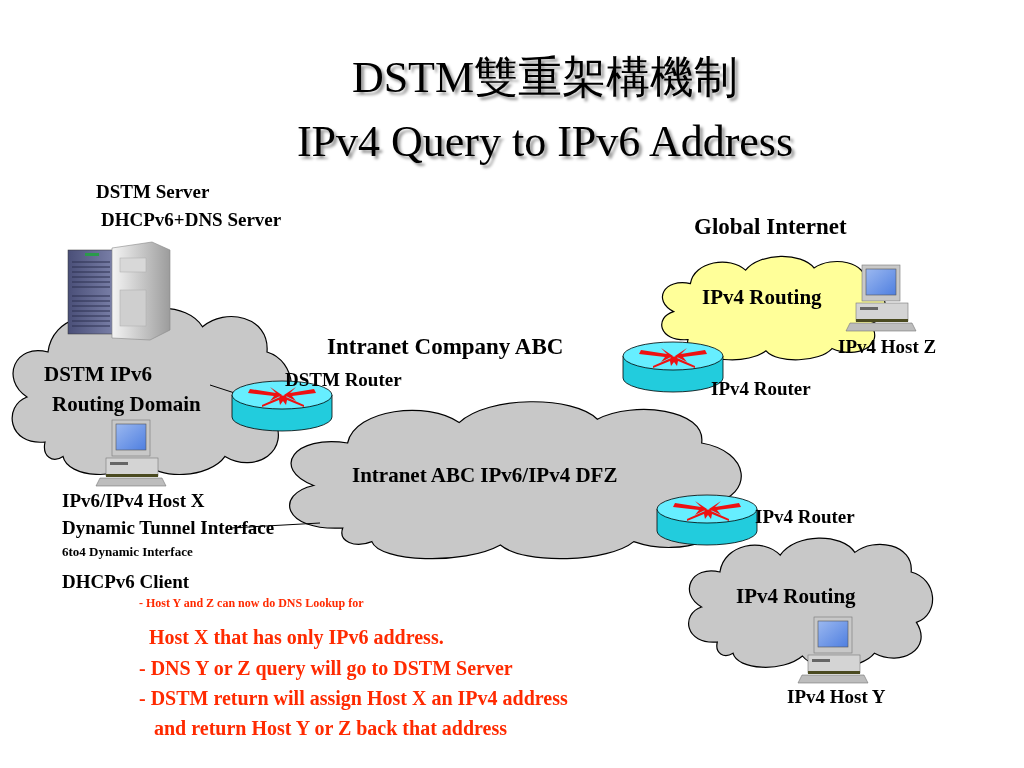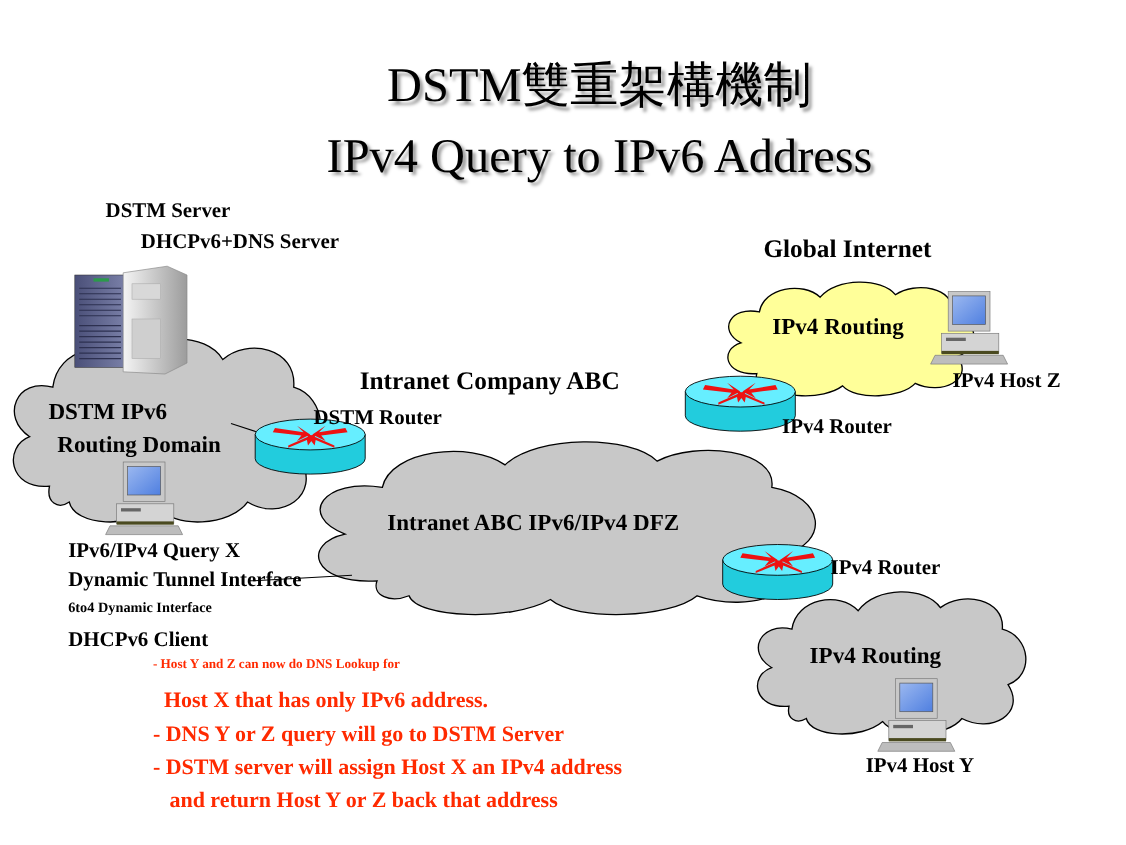--- a/index.html
+++ b/index.html
@@ -137,40 +137,40 @@
     <rect x="16" y="0" width="38" height="36" fill="#c8c8c8" stroke="#777" stroke-width="0.6"></rect>
     <rect x="20" y="4" width="30" height="26" fill="url(#screenGrad)" stroke="#555" stroke-width="0.6"></rect>
     <rect x="10" y="38" width="52" height="18" fill="#d4d4d4" stroke="#777" stroke-width="0.6"></rect>
     <rect x="14" y="42" width="18" height="3" fill="#666"></rect>
     <rect x="10" y="54" width="52" height="3" fill="#4a4a20"></rect>
     <polygon points="4,58 66,58 70,66 0,66" fill="#bdbdbd" stroke="#777" stroke-width="0.6"></polygon>
   </g>
 </svg>
 
 <div class="lbl" style="left:96px; top:181px; font-size:19px;">DSTM Server</div>
-<div class="lbl" style="left:101px; top:209px; font-size:19px;margin-left:27px;">DHCPv6+DNS Server</div>
+<div class="lbl" style="left:101px; top:209px; font-size:19px;">DHCPv6+DNS Server</div>
 
 <div class="lbl" style="left:44px; top:362px; font-size:21px;">DSTM IPv6</div>
 <div class="lbl" style="left:52px; top:392px; font-size:21px;">Routing Domain</div>
 
 <div class="lbl" style="left:285px; top:369px; font-size:19px;">DSTM Router</div>
 <div class="lbl" style="left:327px; top:334px; font-size:23px;">Intranet Company ABC</div>
 <div class="lbl" style="left:352px; top:463px; font-size:21px;">Intranet ABC IPv6/IPv4 DFZ</div>
 
 <div class="lbl" style="left:694px; top:214px; font-size:23px;">Global Internet</div>
 <div class="lbl" style="left:702px; top:285px; font-size:21px;">IPv4 Routing</div>
-<div class="lbl" style="left:838px; top:336px; font-size:19px;margin-left:28px;">IPv4 Host Z</div>
+<div class="lbl" style="left:838px; top:336px; font-size:19px;">IPv4 Host Z</div>
 <div class="lbl" style="left:711px; top:378px; font-size:19px;">IPv4 Router</div>
 
 <div class="lbl" style="left:755px; top:506px; font-size:19px;">IPv4 Router</div>
 <div class="lbl" style="left:736px; top:584px; font-size:21px;">IPv4 Routing</div>
 <div class="lbl" style="left:787px; top:686px; font-size:19px;text-align:right;">IPv4 Host Y</div>
 
-<div class="lbl" style="left:62px; top:490px; font-size:19px;">IPv6/IPv4 Query X</div>
+<div class="lbl" style="left:62px; top:490px; font-size:19px;">IPv6/IPv4 Host X</div>
 <div class="lbl" style="left:62px; top:517px; font-size:19px;">Dynamic Tunnel Interface</div>
 <div class="lbl" style="left:62px; top:544px; font-size:13px;">6to4 Dynamic Interface</div>
 <div class="lbl" style="left:62px; top:571px; font-size:19px;">DHCPv6 Client</div>
 
 <div class="lbl red" style="left:139px; top:596px; font-size:12px; white-space:pre;">- Host Y and Z can now do DNS Lookup for</div>
 <div class="lbl red" style="left:139px; top:626px; font-size:20px; white-space:pre;">  Host X that has only IPv6 address.</div>
 <div class="lbl red" style="left:139px; top:657px; font-size:20px; white-space:pre;">- DNS Y or Z query will go to DSTM Server</div>
-<div class="lbl red" style="left:139px; top:687px; font-size:20px; white-space:pre;">- DSTM server will assign Host X an IPv4 address</div>
+<div class="lbl red" style="left:139px; top:687px; font-size:20px; white-space:pre;">- DSTM return will assign Host X an IPv4 address</div>
 <div class="lbl red" style="left:139px; top:717px; font-size:20px; white-space:pre;">   and return Host Y or Z back that address</div>
 
 </body></html>

